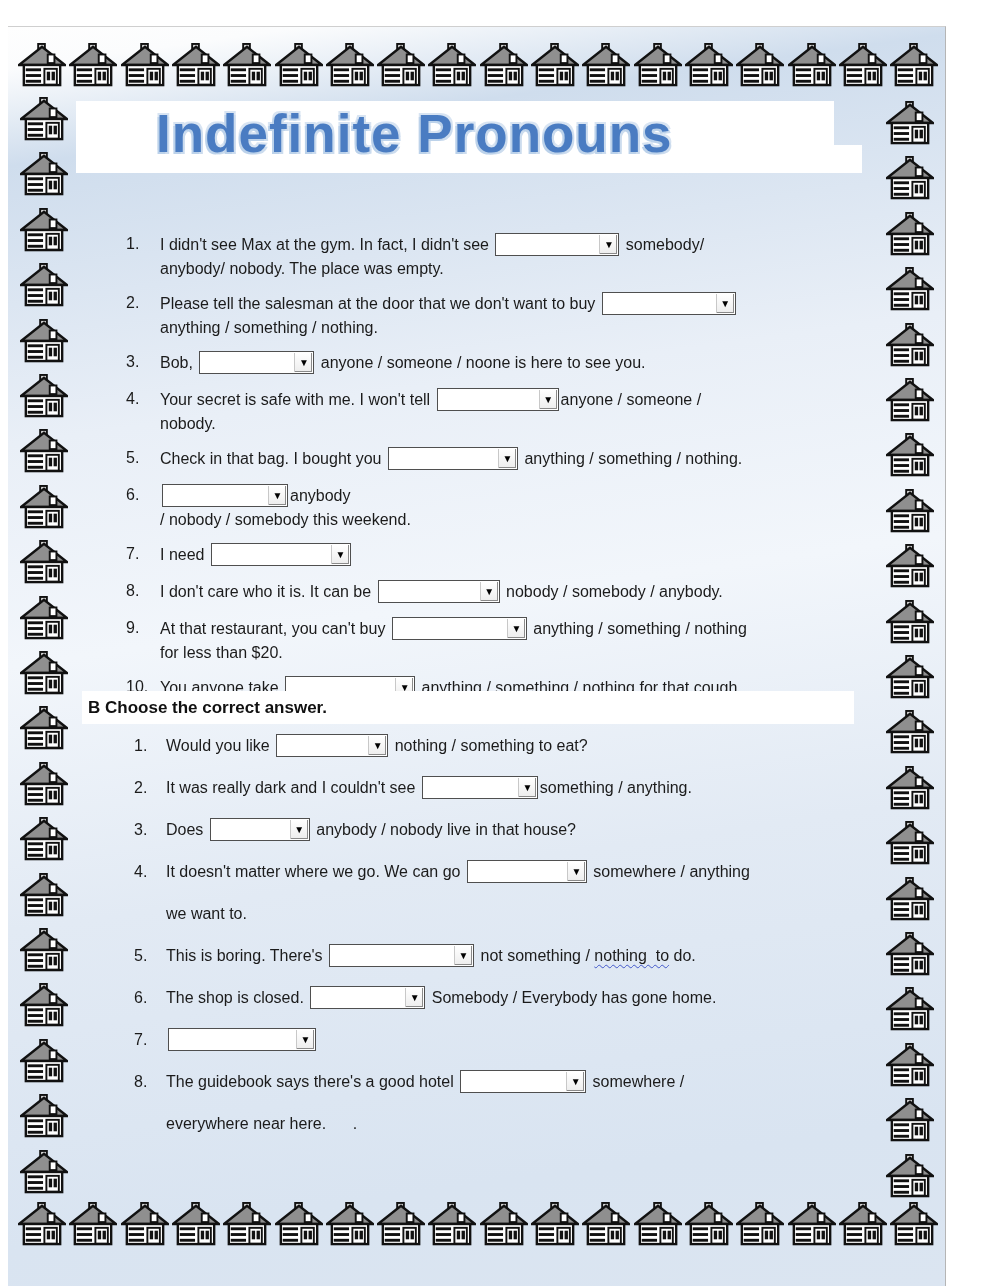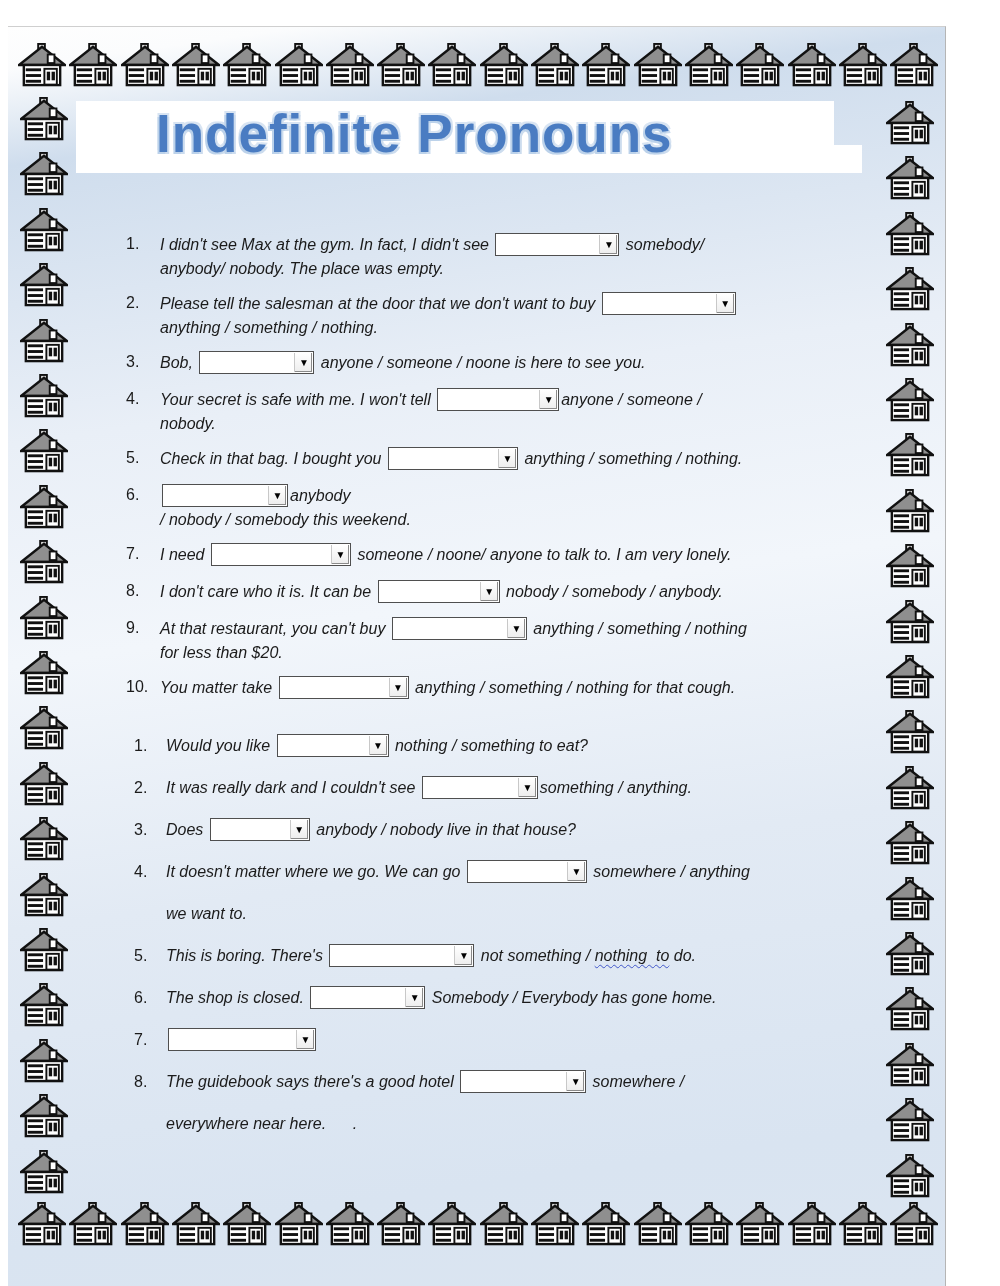--- a/index.html
+++ b/index.html
@@ -29,21 +29,21 @@
   .head-band .label { font-size:17px; font-weight:bold; color:#111; padding-left:6px; }
 
   .qlist { position:absolute; font-size:16px; }
   .list-a { left:118px; top:206px; width:742px; line-height:22px; }
   .list-b { left:126px; top:698px; width:736px; line-height:42px; }
   .q { display:flex; }
   .list-a .q { margin-bottom:12px; }
   .q-num { flex:none; }
   .list-a .q-num { width:34px; }
   .list-b .q-num { width:32px; }
-  .q-body { flex:1;font-style:italic; }
+  .q-body { flex:1; }
 
   .dd {
     display:inline-block; position:relative; vertical-align:middle;
     height:23px; background:#ffffff; border:1px solid #4f4f4f; margin:0 2px 2px 2px;
   }
   .dd .dd-btn {
     position:absolute; top:1px; right:1px; bottom:1px; width:18px;
     background:linear-gradient(#ffffff,#ededed);
     border-left:1px solid #c8c8c8;
     box-shadow:inset -1px -1px 0 #8a8a8a;
@@ -83,36 +83,39 @@
       <div class="q">
         <span class="q-num">5.</span>
         <div class="q-body"><span>Check in that bag. I bought you </span><span class="dd" style="width: 130px;"><span class="dd-btn">▼</span></span><span> anything / something / nothing.</span></div>
       </div>
       <div class="q">
         <span class="q-num">6.</span>
         <div class="q-body"><span class="dd" style="width: 126px;"><span class="dd-btn">▼</span></span><span>anybody</span><br><span>/ nobody / somebody this weekend.</span></div>
       </div>
       <div class="q">
         <span class="q-num">7.</span>
-        <div class="q-body"><span>I need </span><span class="dd" style="width: 140px;"><span class="dd-btn">▼</span></span><span> someone / noone/ anyone to talk to. I am very lonely.</span></div>
+        <div class="q-body"><span>I need </span><span class="dd" style="width: 140px;"><span class="dd-btn">▼</span></span></div>
       </div>
       <div class="q">
         <span class="q-num">8.</span>
         <div class="q-body"><span>I don't care who it is. It can be </span><span class="dd" style="width: 122px;"><span class="dd-btn">▼</span></span><span> nobody / somebody / anybody.</span></div>
       </div>
       <div class="q">
         <span class="q-num">9.</span>
         <div class="q-body"><span>At that restaurant, you can't buy </span><span class="dd" style="width: 135px;"><span class="dd-btn">▼</span></span><span> anything / something / nothing</span><br><span>for less than $20.</span></div>
       </div>
       <div class="q">
         <span class="q-num">10.</span>
-        <div class="q-body"><span>You matter take </span><span class="dd" style="width: 130px;"><span class="dd-btn">▼</span></span><span> anything / something / nothing for that cough.</span></div>
+        <div class="q-body"><span>You anyone take </span><span class="dd" style="width: 130px;"><span class="dd-btn">▼</span></span><span> anything / something / nothing for that cough.</span></div>
       </div>
     </div>
 
+  <div class="head-band head-b">
+    <span class="label">B Choose the correct answer.</span>
+  </div>
 
   <div class="qlist list-b">
       <div class="q">
         <span class="q-num">1.</span>
         <div class="q-body"><span>Would you like </span><span class="dd" style="width: 112px;"><span class="dd-btn">▼</span></span><span> nothing / something to eat?</span></div>
       </div>
       <div class="q">
         <span class="q-num">2.</span>
         <div class="q-body"><span>It was really dark and I couldn't see </span><span class="dd" style="width: 116px;"><span class="dd-btn">▼</span></span><span>something / anything.</span></div>
       </div>

